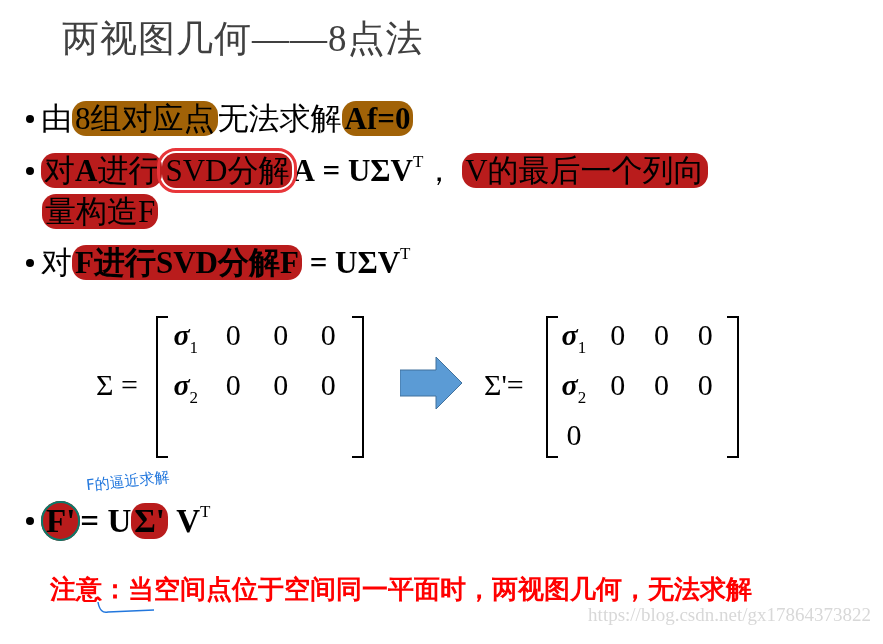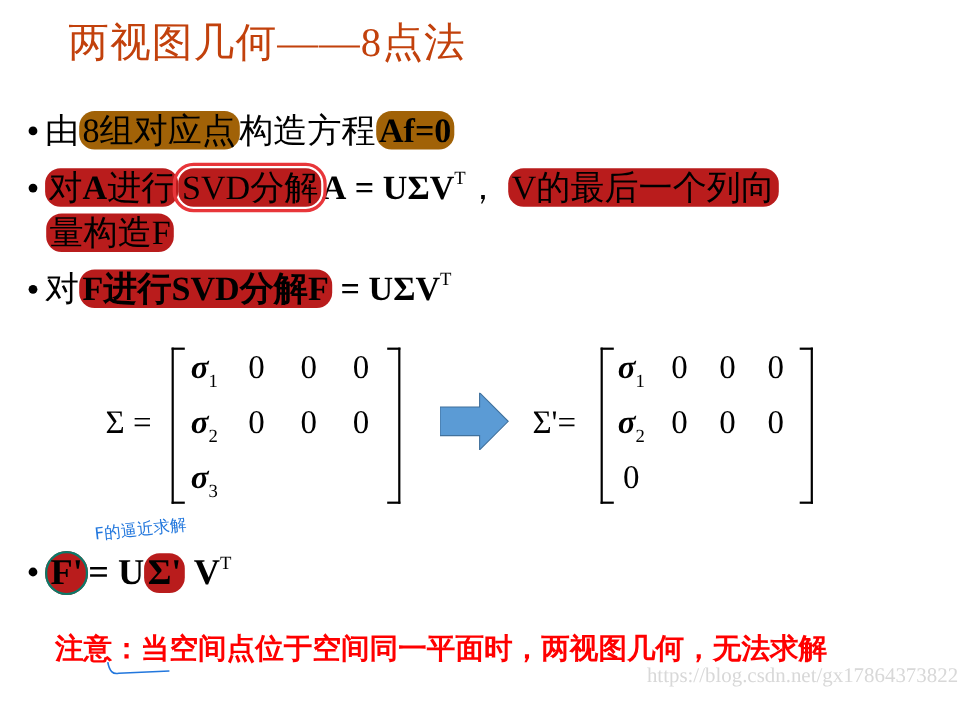--- a/index.html
+++ b/index.html
@@ -1,19 +1,19 @@
 <!DOCTYPE html>
 <html><head>
 <meta charset="utf-8">
 <style>
   html, body { margin:0; padding:0; }
   body { width:883px; height:644px; background:#ffffff; position:relative; overflow:hidden;
          font-family:"Liberation Serif", "DejaVu Serif", serif; color:#000; }
   .abs { position:absolute; }
-  .title { left:62px; top:14px; font-size:37px; color:#c2410c; letter-spacing:1px; white-space:nowrap; }
+  .title { left:62px; top:14px; font-size:37px; color:#404040; letter-spacing:1px; white-space:nowrap; }
   .bullet { font-size:31px; white-space:nowrap; line-height:1; }
   .dot { display:inline-block; width:8px; height:8px; border-radius:50%; background:#000; vertical-align:middle; margin-right:7px; position:relative; top:-3px; }
   .hl-cyan { background:#a16207; border-radius:14px; padding:0 3px; }
   .hl-yellow { background:#b91c1c; border-radius:14px; padding:0 3px; }
   b { font-weight:bold; }
   sup { font-size:17px; vertical-align:top; position:relative; top:-2px; }
   .redbox { outline:3px solid #e8363a; outline-offset:2px; }
   .matrix { font-size:30px; }
   .mat { position:absolute; display:grid; grid-template-columns:repeat(4, 1fr); }
   .mat .cell { text-align:center; height:50px; line-height:50px; }
@@ -25,21 +25,21 @@
   .note { left:50px; top:572px; font-size:26px; color:#ff0000; white-space:nowrap; font-weight:bold; }
   .hand { color:#2277dd; font-family:"DejaVu Sans", sans-serif; font-size:15px; }
   .watermark { right:12px; top:604px; font-family:Liberation Serif, serif; font-size:19px; color:#d8d8d8; }
 </style>
 </head>
 <body>
 
 <div class="abs title">两视图几何——8点法</div>
 
 <div class="abs bullet" style="left:26px; top:103px;">
-  <span class="dot"></span><span>由</span><span class="hl-cyan"><span>8组对应点</span></span><span>构造方程</span><span class="hl-cyan"><b>Af=0</b></span>
+  <span class="dot"></span><span>由</span><span class="hl-cyan"><span>8组对应点</span></span><span>无法求解</span><span class="hl-cyan"><b>Af=0</b></span>
 </div>
 
 <div class="abs bullet" style="left:26px; top:155px;">
   <span class="dot"></span><span class="hl-yellow"><span>对</span><b>A</b><span>进行</span></span><span class="hl-yellow redbox"><span>SVD分解</span></span><b>A</b> <b>= UΣV</b><sup>T</sup><span>，</span> <span class="hl-yellow"><span>V的最后一个列向</span></span>
 </div>
 <div class="abs bullet" style="left:42px; top:196px;">
   <span class="hl-yellow">量构造F</span>
 </div>
 
 <div class="abs bullet" style="left:26px; top:247px;">
@@ -51,21 +51,20 @@
 <div class="bracket r" style="left:352px; top:316px; height:138px;"></div>
 <div class="mat matrix" style="left:162px; top:310px; width:190px;">
   <div class="cell sigma">σ<span class="sub">1</span></div>
     <div class="cell">0</div>
     <div class="cell">0</div>
   <div class="cell">0</div>
     <div class="cell sigma">σ<span class="sub">2</span></div>
     <div class="cell">0</div>
   <div class="cell">0</div>
     <div class="cell">0</div>
-    <div class="cell sigma">σ<span class="sub">3</span></div>
 </div>
 
 <svg class="abs" style="left:400px; top:357px;" width="64" height="52">
   <polygon points="0,13 36,13 36,0 62,26 36,52 36,39 0,39" fill="#5b9bd5" stroke="#41719c" stroke-width="1"></polygon>
 </svg>
 
 <div class="abs matrix" style="left:484px; top:368px;">Σ'=</div>
 <div class="bracket l" style="left:546px; top:316px; height:138px;"></div>
 <div class="bracket r" style="left:727px; top:316px; height:138px;"></div>
 <div class="mat matrix" style="left:552px; top:310px; width:175px;">

